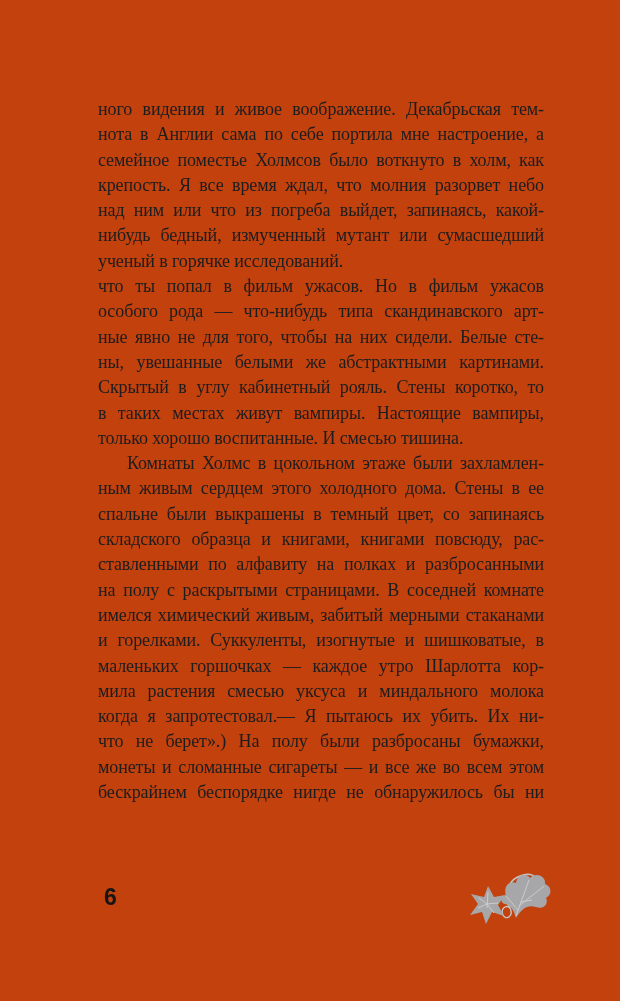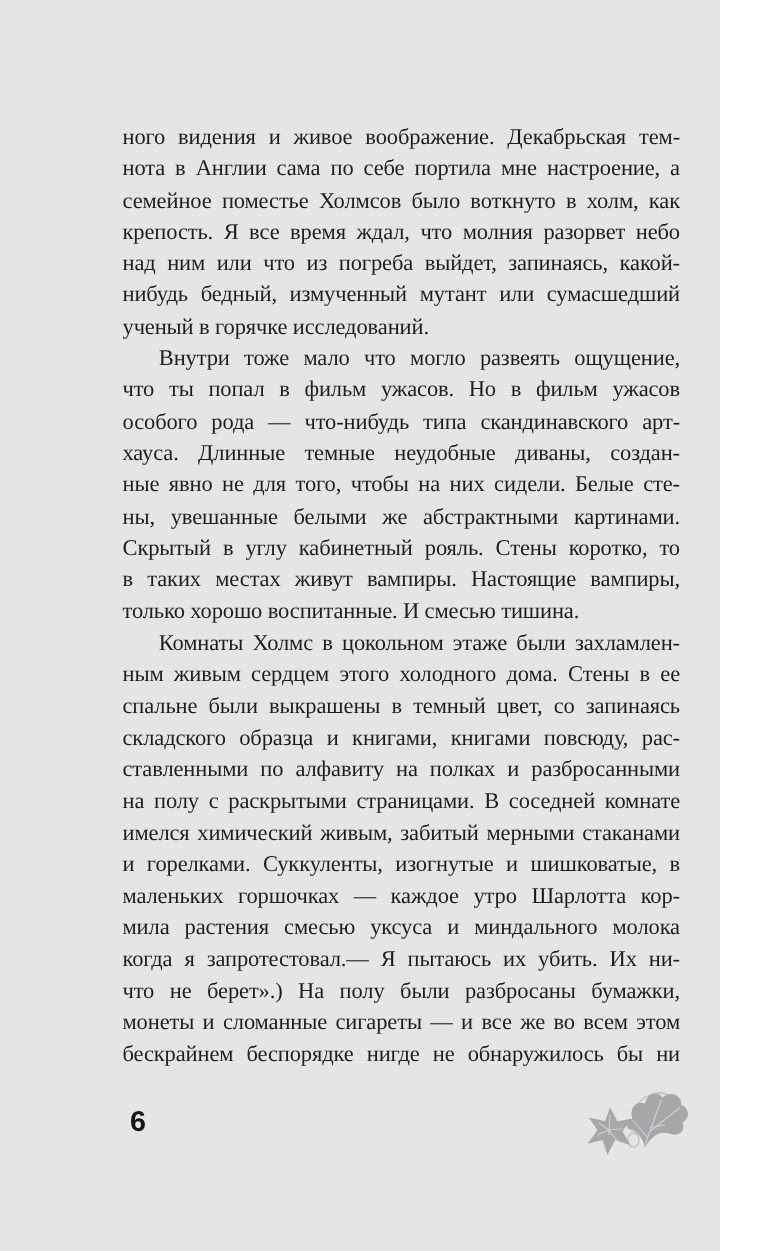--- a/index.html
+++ b/index.html
@@ -2,23 +2,23 @@
 <html><head>
 <meta charset="utf-8">
 <style>
   html, body {
     margin: 0;
     padding: 0;
     background: #ffffff;
   }
   .page {
     position: relative;
-    width: 576px;
+    width: 620px;
     height: 1001px;
-    background: #e5e5e5;
+    background: #c2410c;
     overflow: hidden;
     font-family: "Liberation Serif", "DejaVu Serif", serif;
   }
   .text-block {
     position: absolute;
     left: 98px;
     top: 97px;
     width: 446px;
     font-size: 18px;
     line-height: 25.3px;
@@ -64,24 +64,22 @@
       <div class="para">
         <div class="line">ного видения и живое воображение. Декабрьская тем-</div>
         <div class="line">нота в Англии сама по себе портила мне настроение, а</div>
         <div class="line">семейное поместье Холмсов было воткнуто в холм, как</div>
         <div class="line">крепость. Я все время ждал, что молния разорвет небо</div>
         <div class="line">над ним или что из погреба выйдет, запинаясь, какой-</div>
         <div class="line">нибудь бедный, измученный мутант или сумасшедший</div>
         <div class="line end">ученый в горячке исследований.</div>
       </div>
       <div class="para">
-        <div class="line indent">Внутри тоже мало что могло развеять ощущение,</div>
         <div class="line">что ты попал в фильм ужасов. Но в фильм ужасов</div>
         <div class="line">особого рода — что-нибудь типа скандинавского арт-</div>
-        <div class="line">хауса. Длинные темные неудобные диваны, создан-</div>
         <div class="line">ные явно не для того, чтобы на них сидели. Белые сте-</div>
         <div class="line">ны, увешанные белыми же абстрактными картинами.</div>
         <div class="line">Скрытый в углу кабинетный рояль. Стены коротко, то</div>
         <div class="line">в таких местах живут вампиры. Настоящие вампиры,</div>
         <div class="line end">только хорошо воспитанные. И смесью тишина.</div>
       </div>
       <div class="para">
         <div class="line indent">Комнаты Холмс в цокольном этаже были захламлен-</div>
         <div class="line">ным живым сердцем этого холодного дома. Стены в ее</div>
         <div class="line">спальне были выкрашены в темный цвет, со запинаясь</div>

